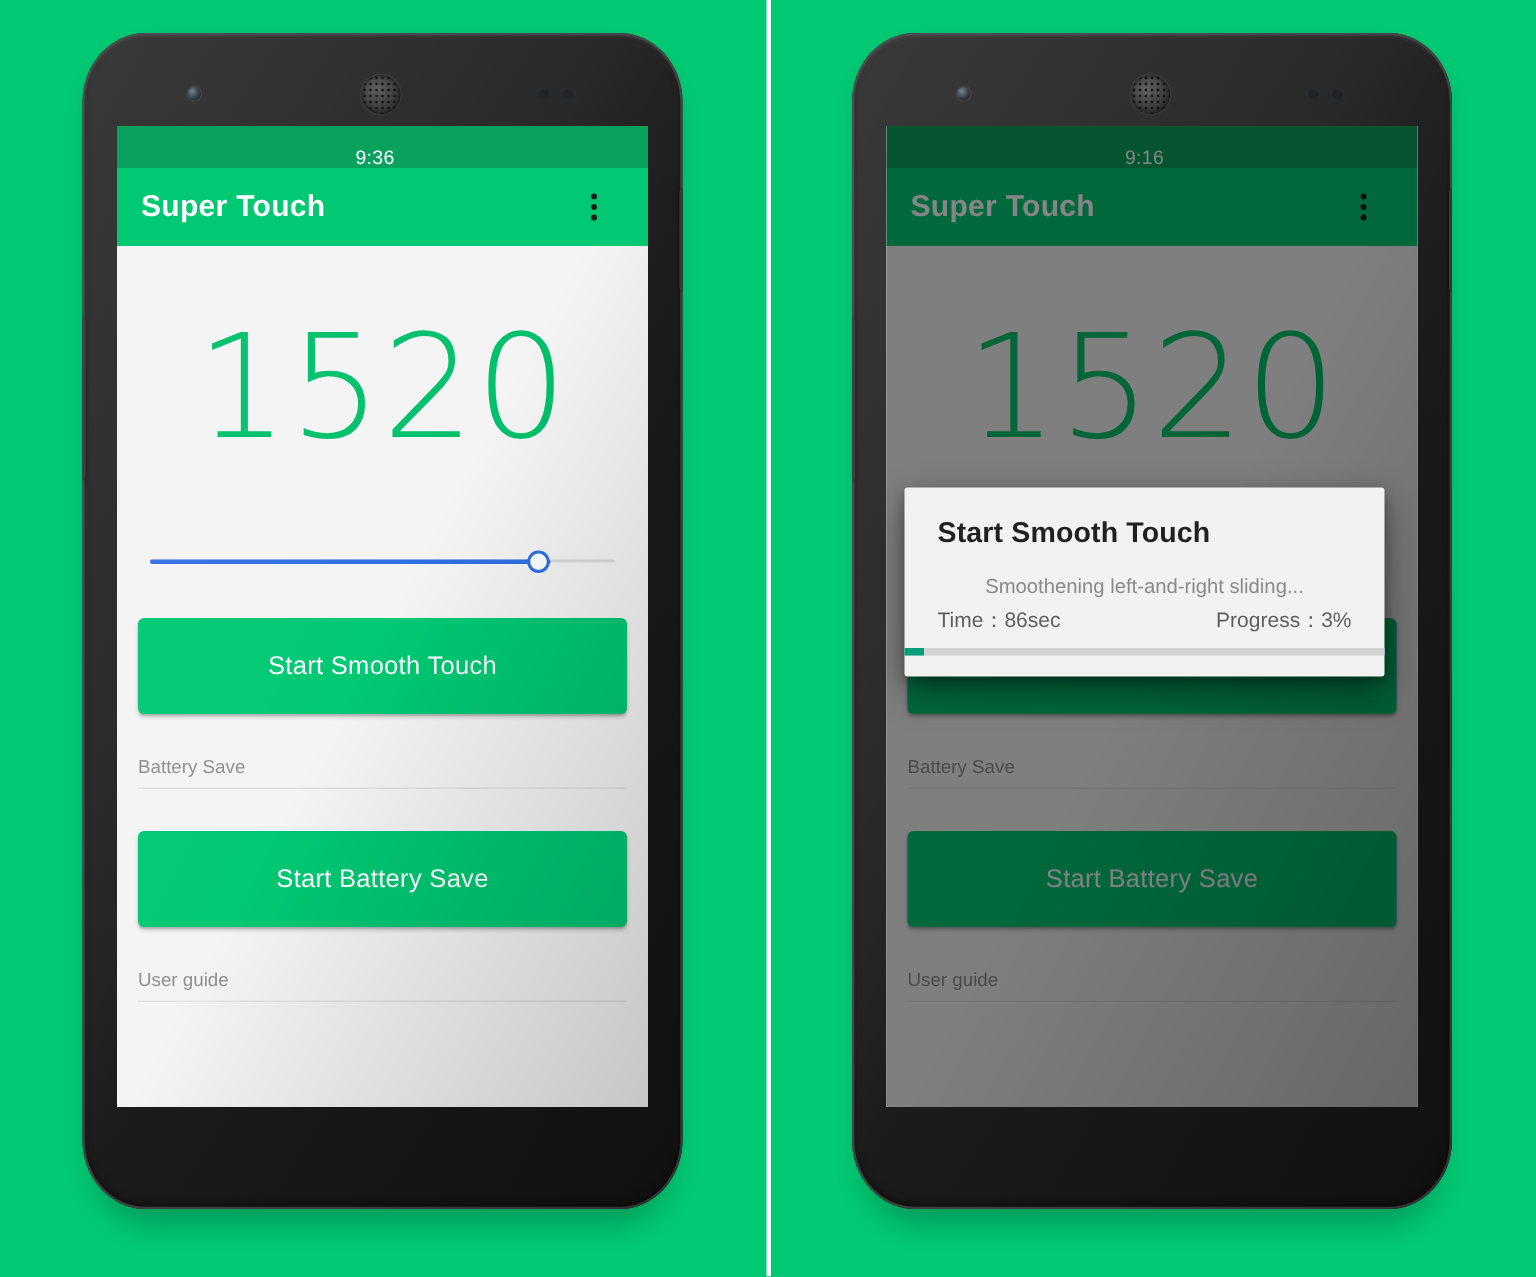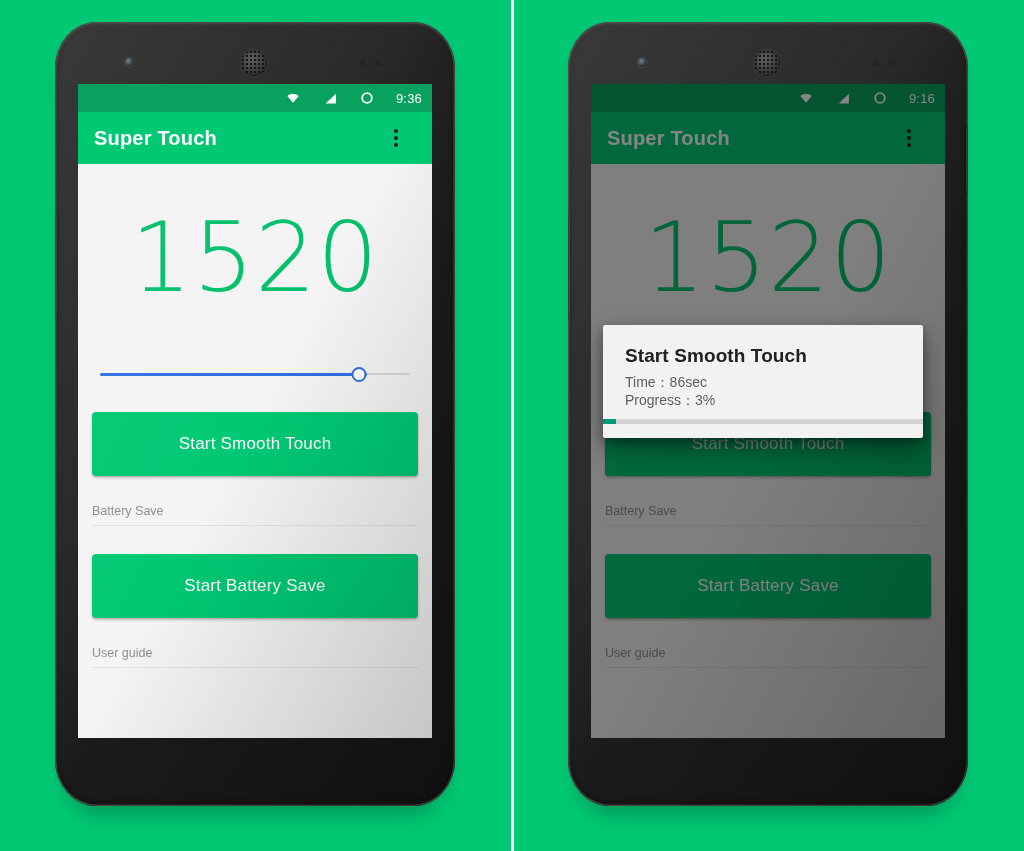--- a/index.html
+++ b/index.html
@@ -146,20 +146,21 @@
   .statusbar {
     height: 28px;
     background: var(--greenDark, #08a15e);
     display: flex;
     align-items: center;
     justify-content: flex-end;
     padding-right: 10px;
     gap: 22px;
     position: relative;
     z-index: 2;
+    flex-direction: column;
   }
   .statusbar .sb-time {
     color: #ffffff;
     font-size: 13px;
     letter-spacing: 0.2px;
     font-family: "Liberation Sans", sans-serif;
   }
   .ic-wifi { width: 16px; height: 13px; display: block; }
   .ic-signal { width: 15px; height: 13px; display: block; }
   .ic-ring { width: 14px; height: 14px; display: block; }
@@ -301,21 +302,20 @@
     text-align: center;
     font-size: 13.5px;
     color: #8a8a8a;
   }
   .dlg-stats {
     margin-top: 7px;
     display: flex;
     justify-content: space-between;
     font-size: 14px;
     color: #5e5e5e;
-    flex-direction: column;
   }
   .dlg-progress {
     margin-top: 9px;
     margin-left: -22px;
     margin-right: -22px;
     height: 5px;
     background: #d2d2d2;
     position: relative;
   }
   .dlg-progress-fill {
@@ -453,20 +453,21 @@
 
             <button class="app-btn">Start Battery Save</button>
 
             <div class="section-label">User guide</div>
           </div>
 
           <div class="scrim" style="background: rgba(0, 0, 0, 0.48);"></div>
 
           <div class="dialog">
             <div class="dlg-title">Start Smooth Touch</div>
+            <div class="dlg-sub">Smoothening left-and-right sliding...</div>
             <div class="dlg-stats">
               <span><span>Time：</span><span>86sec</span></span>
               <span><span>Progress：</span><span>3%</span></span>
             </div>
             <div class="dlg-progress">
               <div class="dlg-progress-fill" style="width: 4%; background: rgb(0, 158, 120);"></div>
             </div>
           </div>
 
         </div>

